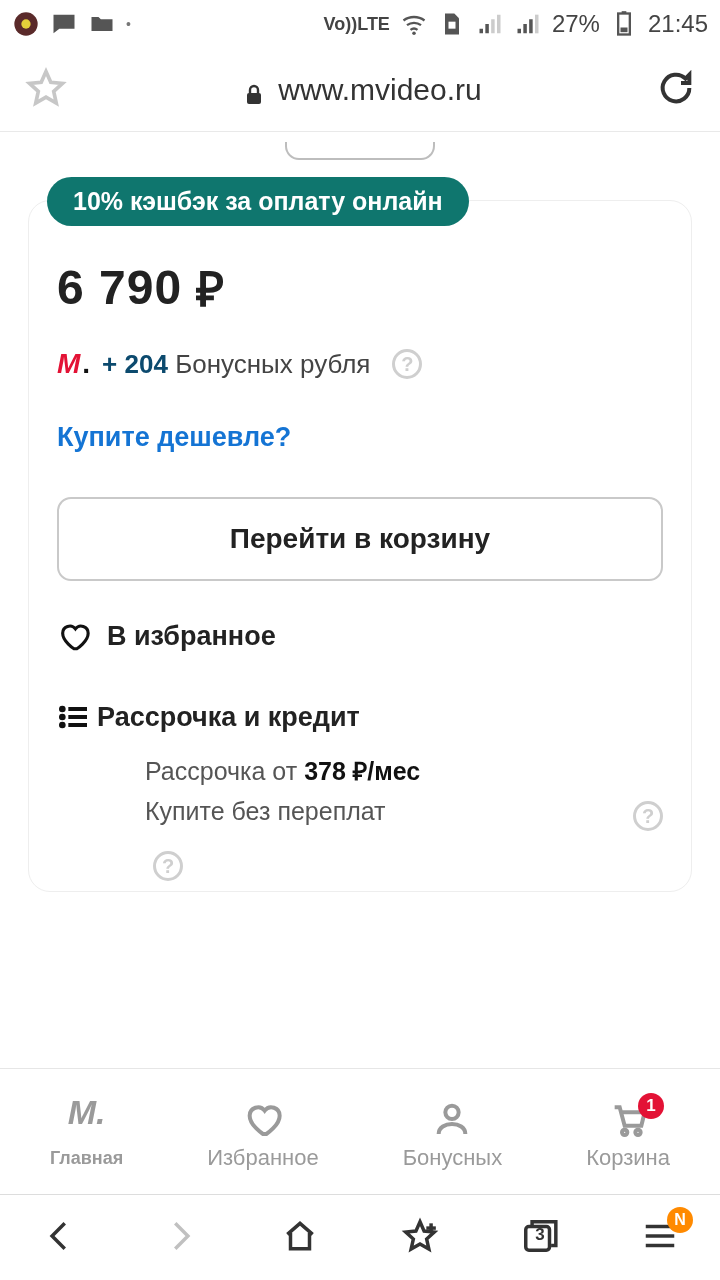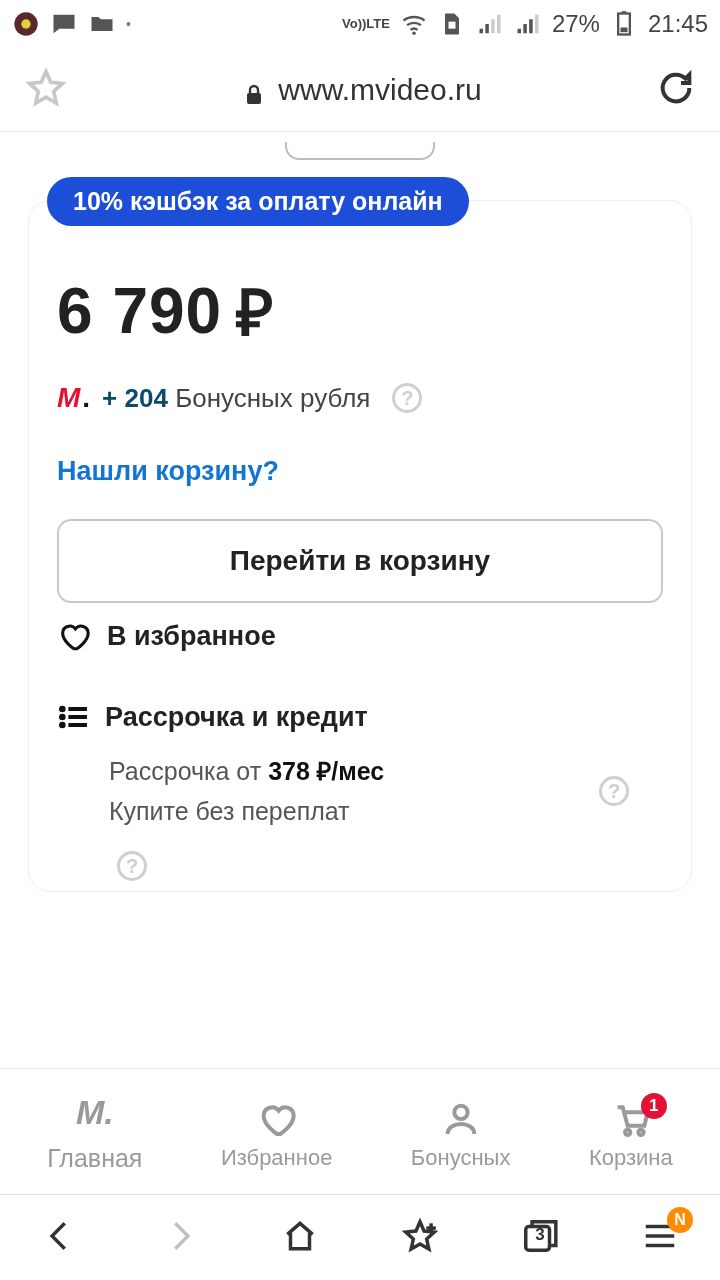--- a/index.html
+++ b/index.html
@@ -1,47 +1,47 @@
 <!DOCTYPE html>
 <html><head>
 <meta charset="utf-8">
 <style>
   * { box-sizing: border-box; margin: 0; padding: 0; }
   html, body { width: 720px; height: 1280px; font-family: -apple-system, Helvetica, Arial, sans-serif; background:#fff; color:#222; }
   .statusbar { height:48px; display:flex; align-items:center; justify-content:space-between; padding:0 12px; font-size:24px; color:#444;}
   .statusbar .left, .statusbar .right { display:flex; align-items:center; gap:10px;}
   .statusbar .left span, .statusbar .right span { display:inline-flex; align-items:center;}
   .statusbar .ico { width:28px; height:28px; }
-  .lte { font-size:13px; line-height:12px; font-weight:700; text-align:center;}
+  .lte { font-size:18px; line-height:12px; font-weight:700; text-align:center;}
   .urlbar { height:84px; display:flex; align-items:center; padding:0 24px; gap:20px; border-bottom:1px solid #e9e9e9;}
   .urlbar .star { width:44px; height:44px; color:#c7c7c7;}
   .urlbar .addr { flex:1; display:flex; align-items:flex-end; justify-content:center; gap:12px; font-size:30px; color:#333;}
   .urlbar .lock { width:24px; height:24px; color:#333;}
   .urlbar .reload { width:40px; height:40px; color:#333;}
   .page { padding: 10px 28px 0 28px; height: calc(1280px - 48px - 84px - 126px - 86px); overflow:hidden; position:relative;}
   .stub { width:150px; height:18px; border:2px solid #bdbdbd; border-top:none; border-radius:0 0 14px 14px; margin:0 auto 40px auto;}
   .card { position:relative; border:1px solid #eee; border-radius:22px; padding:44px 28px 0 28px; }
-  .pill { position:absolute; top:-24px; left:18px; background:#1d4ed8; color:#fff; font-weight:600; font-size:25px; padding:10px 26px; border-radius:999px;}
-  .price { font-size:64px; font-weight:800; letter-spacing:1px; margin-top:22px; display:flex; align-items:center; gap:14px;}
+  .pill { position:absolute; top:-24px; left:18px; background:#0f766e; color:#fff; font-weight:600; font-size:25px; padding:10px 26px; border-radius:999px;}
+  .price { font-size:48px; font-weight:800; letter-spacing:1px; margin-top:10px; display:flex; align-items:center; gap:14px;}
   .ruble { font-weight:800;}
   .bonusrow { display:flex; align-items:center; gap:14px; margin-top:28px; font-size:26px; color:#444;}
   .bonusrow .m { font-weight:900; color:#e31235; font-style:italic; font-size:28px; position:relative;}
   .bonusrow .m::after{content:"."; color:#111; font-style:normal; position:relative; left:2px;}
   .bonusrow strong{ font-weight:800; color:#0c4a6e;}
   .help { width:30px; height:30px; border:3px solid #cfcfcf; color:#cfcfcf; border-radius:50%; display:inline-flex; align-items:center; justify-content:center; font-size:20px; font-weight:700; margin-left:8px;}
   .cheaper { color:#1474d4; font-weight:700; font-size:27px; margin-top:42px; display:inline-block;}
-  .bigbtn { margin-top:32px; width:100%; border:2px solid #c9c9c9; background:#fff; border-radius:14px; padding:24px 0; font-size:28px; font-weight:600; color:#222; text-align:center;}
-  .favcomp { display:flex; gap:54px; margin-top:16px; font-size:27px; font-weight:600;}
+  .bigbtn { margin-top:44px; width:100%; border:2px solid #c9c9c9; background:#fff; border-radius:14px; padding:24px 0; font-size:28px; font-weight:600; color:#222; text-align:center;}
+  .favcomp { display:flex; gap:54px; margin-top:38px; font-size:27px; font-weight:600;}
   .favcomp .item { display:flex; align-items:center; gap:16px;}
   .favcomp svg { width:34px; height:34px; stroke:#111; fill:none; stroke-width:2.2;}
   .section { margin-top:48px;}
-  .section .hd { display:flex; align-items:center; gap:16px; font-size:27px; font-weight:800;}
+  .section .hd { display:flex; align-items:center; gap:8px; font-size:27px; font-weight:800;}
   .section .hd svg{ width:32px; height:32px; stroke:#111; fill:#111;}
   .section .body { margin-left:52px; margin-top:18px; font-size:25px; color:#555; line-height:40px;}
-  .section .body .row{ display:flex; align-items:center; justify-content:space-between; max-width:520px;}
+  .section .body .row{ display:flex; align-items:flex-end; justify-content:space-between; max-width:520px;margin-left:36px;}
   .section .body strong{ color:#111; font-weight:800;}
   .row2{ margin-top:20px;}
   .bottomnav { height:126px; border-top:1px solid #e6e6e6; display:flex; justify-content:space-around; align-items:center; padding:6px 8px 0 8px; color:#9a9a9a;}
   .nitem { display:flex; flex-direction:column; align-items:center; gap:6px; font-size:22px; position:relative;}
   .nitem svg{ width:40px; height:40px; stroke:#9a9a9a; fill:none; stroke-width:2.4;}
   .nitem.logo{ font-style:italic; font-weight:900; font-size:34px; line-height:40px;}
   .badge-red { position:absolute; top:-6px; right:6px; background:#e31235; color:#fff; width:26px; height:26px; border-radius:50%; font-size:17px; font-weight:700; display:flex; align-items:center; justify-content:center;}
   .sysnav { height:86px; border-top:1px solid #ddd; display:flex; justify-content:space-around; align-items:center;}
   .sysnav svg{ width:38px; height:38px; stroke:#333; fill:none; stroke-width:2.2;}
   .sysnav .disabled svg{ stroke:#c0c0c0;}
@@ -146,21 +146,21 @@
       <span>6 790</span>
       <span class="ruble">₽</span>
     </div>
 
     <div class="bonusrow">
       <span class="m">M</span>
       <span><strong>+ 204</strong> <span>Бонусных рубля</span></span>
       <span class="help">?</span>
     </div>
 
-    <a class="cheaper">Нашли корзину?</a>
+    <a class="cheaper">Купите дешевле?</a>
 
     <button class="bigbtn">Перейти в корзину</button>
 
     <div class="favcomp">
       <div class="item">
         <svg viewBox="0 0 24 24">
             <path d="M12 21s-8-5.2-8-11a5 5 0 019-3 5 5 0 019 3c0 5.8-8 11-8 11z"></path>
           </svg>
         <span>В избранное</span>
       </div>
@@ -192,21 +192,21 @@
       </div>
     </div>
 
     <div class="gap"></div>
   </div>
 </div>
 
 <div class="bottomnav">
   <div class="nitem logo">
     <div style="height:40px">M.</div>
-    <span style="font-style:normal;font-weight:400;font-size:25px">Главная</span>
+    <span style="font-style:normal;font-weight:700;font-size:18px">Главная</span>
   </div>
   <div class="nitem">
     <svg viewBox="0 0 24 24">
         <path d="M12 21s-8-5.2-8-11a5 5 0 019-3 5 5 0 019 3c0 5.8-8 11-8 11z"></path>
       </svg>
     <span>Избранное</span>
   </div>
   <div class="nitem">
     <svg viewBox="0 0 24 24">
         <circle cx="12" cy="8" r="4"></circle>

